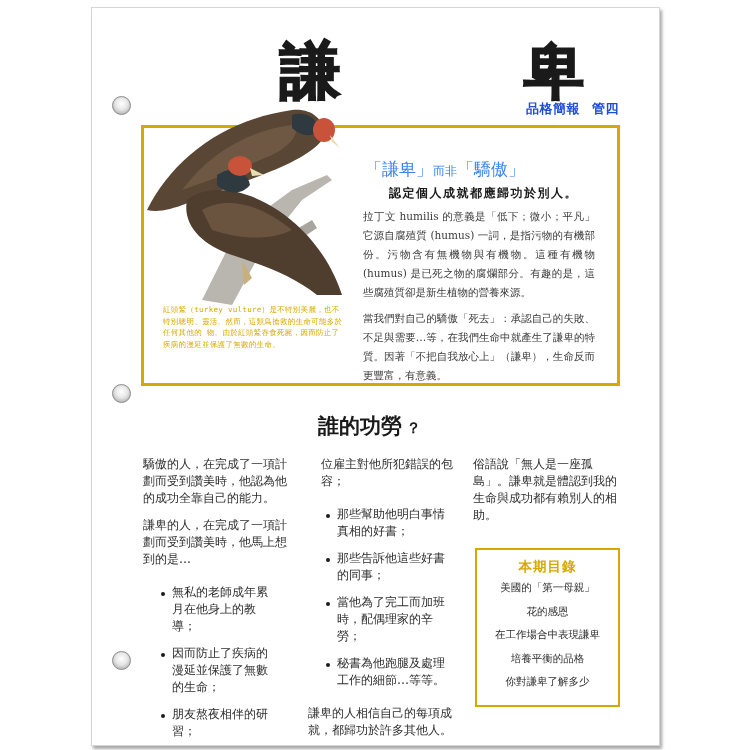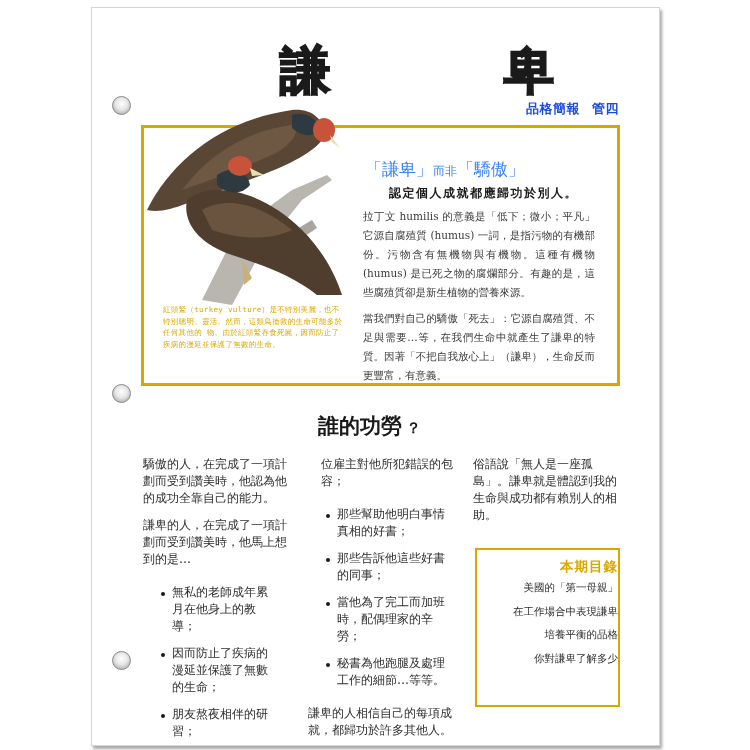--- a/index.html
+++ b/index.html
@@ -12,21 +12,21 @@
     background: #ffffff; border: 1px solid #d6d6d6;
     box-shadow: 2px 3px 3px rgba(0,0,0,0.35);
   }
   .hole {
     position: absolute; width: 17px; height: 17px; border-radius: 50%;
     background: radial-gradient(circle at 50% 40%, #ffffff 0%, #e6e6e6 45%, #9a9a9a 100%);
     border: 1px solid #8a8a8a;
   }
   .title {
     position: absolute; left: 280px; top: 36px; width: 200px; height: 70px;
-    font-family: "DejaVu Sans", sans-serif; font-weight: bold; font-size: 50px;
+    font-family: "DejaVu Sans", sans-serif; font-weight: bold; font-size: 60px;
     color: #1a1a1a; letter-spacing: 62px; line-height: 70px; white-space: nowrap; text-align: center;
     -webkit-text-stroke: 2px #1a1a1a;
   }
   .series {
     position: absolute; left: 526px; top: 100px; font-family: Liberation Mono, monospace;
     font-size: 13px; color: #1d4ed8; font-weight: bold; white-space: nowrap; letter-spacing: 0.5px;
   }
   .series span + span { margin-left: 12px; }
   .feature-box {
     position: absolute; left: 141px; top: 125px; width: 473px; height: 255px;
@@ -66,21 +66,21 @@
   .col li { position: relative; padding-left: 13px; margin: 0 0 10px 0; }
   .col li::before {
     content: ""; position: absolute; left: 2px; top: 8px; width: 4px; height: 4px;
     border-radius: 50%; background: #1a1a1a;
   }
   .col1 { left: 143px; top: 456px; width: 152px; }
   .col2 { left: 308px; top: 456px; width: 155px; }
   .col3 { left: 473px; top: 456px; width: 150px; }
   .toc {
     position: absolute; left: 475px; top: 548px; width: 141px; height: 155px;
-    border: 2px solid #d9a800; text-align: right;
+    border: 2px solid #d9a800; text-align: center;
   }
   .toc-title {
     font-family: "DejaVu Sans", sans-serif; font-weight: bold; font-size: 13.5px;
     color: #d9a800; margin-top: 8px; letter-spacing: 1px;
   }
   .toc-item { font-size: 10.5px; color: #2e2e2e; line-height: 23.5px; white-space: nowrap; }
   .toc-items { }
 </style>
 </head>
 <body>
@@ -121,21 +121,21 @@
 <div class="caption">紅頭鷲（turkey vulture）是不特別美麗，也不特別聰明、靈活。然而，這類鳥搶救的生命可能多於任何其他的 物。由於紅頭鷲吞食死屍，因而防止了疾病的漫延並保護了無數的生命。</div>
 
 <div class="feature-heading">
   <span class="big">「謙卑」</span><span class="small">而非</span><span class="big">「驕傲」</span>
 </div>
 
 <div class="feature-sub">認定個人成就都應歸功於別人。</div>
 
 <div class="feature-body">
   <p>拉丁文 humilis 的意義是「低下；微小；平凡」它源自腐殖質 (humus) 一詞，是指污物的有機部份。污物含有無機物與有機物。這種有機物 (humus) 是已死之物的腐爛部分。有趣的是，這些腐殖質卻是新生植物的營養來源。</p>
-  <p>當我們對自己的驕傲「死去」：它源自腐殖質、不足與需要…等，在我們生命中就產生了謙卑的特質。因著「不把自我放心上」（謙卑），生命反而更豐富，有意義。</p>
+  <p>當我們對自己的驕傲「死去」：承認自己的失敗、不足與需要…等，在我們生命中就產生了謙卑的特質。因著「不把自我放心上」（謙卑），生命反而更豐富，有意義。</p>
 </div>
 
 <div class="section-title">
   <span>誰的功勞</span><span class="q">？</span>
 </div>
 
 <div class="col col1">
   <p>驕傲的人，在完成了一項計劃而受到讚美時，他認為他的成功全靠自己的能力。</p>
   <p>謙卑的人，在完成了一項計劃而受到讚美時，他馬上想到的是…</p>
   <ul>
@@ -158,17 +158,18 @@
 </div>
 
 <div class="col col3">
   <p>俗語說「無人是一座孤島」。謙卑就是體認到我的生命與成功都有賴別人的相助。</p>
 </div>
 
 <div class="toc">
   <div class="toc-title">本期目錄</div>
   <div class="toc-items">
     <div class="toc-item">美國的「第一母親」</div>
+    <div class="toc-item">花的感恩</div>
     <div class="toc-item">在工作場合中表現謙卑</div>
     <div class="toc-item">培養平衡的品格</div>
     <div class="toc-item">你對謙卑了解多少</div>
   </div>
 </div>
 
 </body></html>

